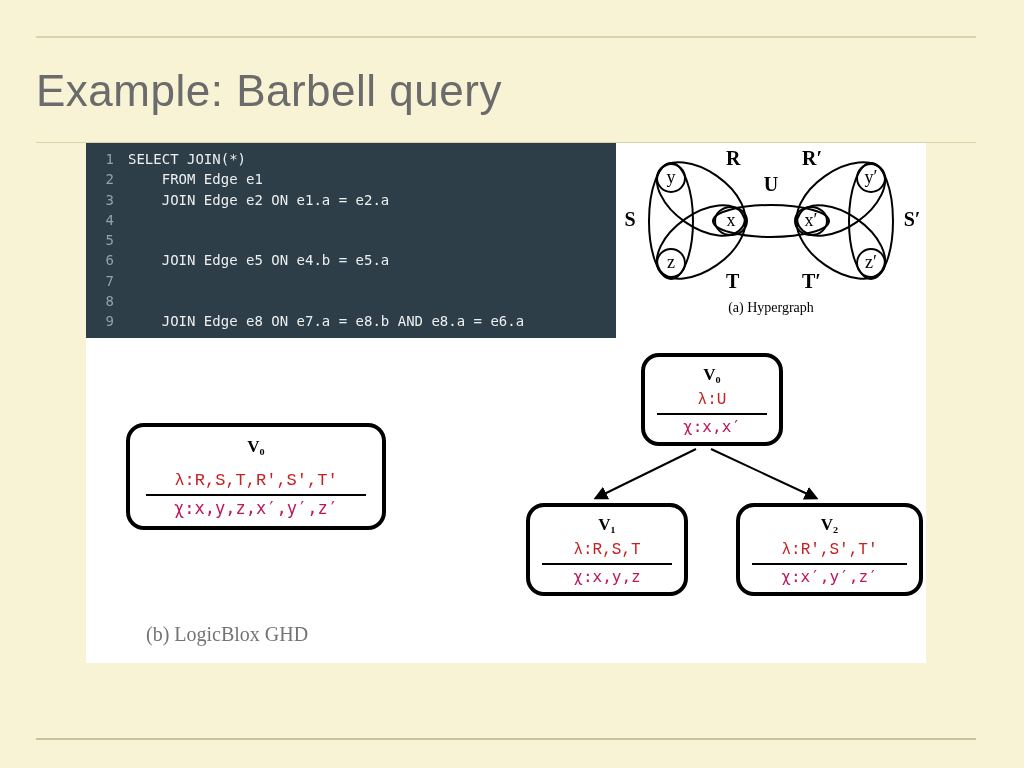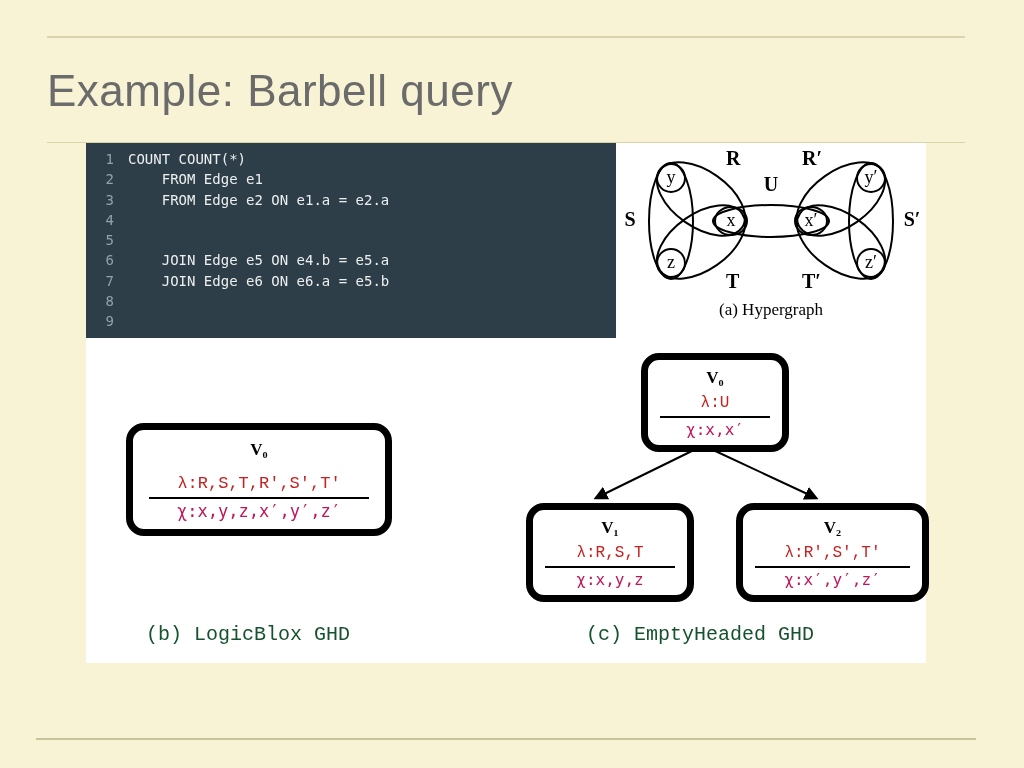--- a/index.html
+++ b/index.html
@@ -6,21 +6,21 @@
     margin: 0; padding: 0;
     width: 1024px; height: 768px;
     font-family: "Gill Sans", "Gill Sans MT", "Helvetica Neue", Helvetica, Arial, sans-serif;
     background: #f7f3d4;
     color: #555;
     overflow: hidden;
   }
   .slide {
     box-sizing: border-box;
     width: 1012px; height: 768px;
-    padding: 36px 47px;
+    padding: 36px 36px;
     position: relative;
   }
   .rule { height: 2px; background: #d9d4aa; margin: 0 0 28px 0; }
   .rule-thin { height: 1px; background: #d9d4aa; }
   h1.title {
     font-weight: 300;
     font-size: 44px;
     color: #6b6b6b;
     margin: 10px 0 26px 0;
     letter-spacing: 0.5px;
@@ -57,27 +57,27 @@
     position: absolute;
     left: 530px; top: 0;
     width: 310px;
     height: 190px;
     background: #fff;
   }
   .hg-svg { display:block; }
   .hg-caption {
     text-align: center;
     font-family: "Times New Roman", Times, serif;
-    font-size: 17px;
+    font-size: 14px;
     margin-top: 2px;
     color: #000;
   }
   .ghd-node {
     position: absolute;
-    border: 7px solid #000000;
+    border: 4px solid #000000;
     border-radius: 18px;
     background: #fff;
     padding: 10px 16px 8px 16px;
     text-align: center;
     font-family: Menlo, Consolas, monospace;
     font-size: 17px;
     color: #000;
   }
   .ghd-node.small { padding: 8px 12px 6px 12px; font-size: 16px; }
   .ghd-node .vlabel {
@@ -87,23 +87,23 @@
     margin-bottom: 6px;
   }
   .ghd-node .lam { color: #c62121; font-family: Liberation Mono, monospace; }
   .ghd-node .chi { color: #be185d; }
   .ghd-node .divider {
     border-top: 2px solid #000;
     margin: 4px 0 2px 0;
   }
   .caption-b, .caption-c {
     position: absolute;
-    font-family: Liberation Mono, monospace;
+    font-family: Liberation Serif, serif;
     font-size: 20px;
-    color: #14532d;
+    color: #737373;
     text-align: center;
   }
   .arrows { position:absolute; }
   .bottom-rule {
     position: absolute;
     left: 36px; right: 36px; bottom: 28px;
     height: 2px; background: #c9c39c;
   }
 </style>
 </head>
@@ -114,49 +114,49 @@
 
   <h1 class="title">Example: Barbell query</h1>
 
   <div class="rule-thin"></div>
 
   <div class="content-box">
 
     <div class="code-block" id="sql-block">
         <div class="code-line">
           <span class="gutter">1</span>
-          <span class="code">COUNT COUNT(*)</span>
+          <span class="code">SELECT JOIN(*)</span>
         </div>
         <div class="code-line">
           <span class="gutter">2</span>
           <span class="code">    FROM Edge e1</span>
         </div>
         <div class="code-line">
           <span class="gutter">3</span>
-          <span class="code">    FROM Edge e2 ON e1.a = e2.a</span>
+          <span class="code">    JOIN Edge e2 ON e1.a = e2.a</span>
         </div>
         <div class="code-line">
           <span class="gutter">4</span>
         </div>
         <div class="code-line">
           <span class="gutter">5</span>
         </div>
         <div class="code-line">
           <span class="gutter">6</span>
           <span class="code">    JOIN Edge e5 ON e4.b = e5.a</span>
         </div>
         <div class="code-line">
           <span class="gutter">7</span>
-          <span class="code">    JOIN Edge e6 ON e6.a = e5.b</span>
         </div>
         <div class="code-line">
           <span class="gutter">8</span>
         </div>
         <div class="code-line">
           <span class="gutter">9</span>
+          <span class="code">    JOIN Edge e8 ON e7.a = e8.b AND e8.a = e6.a</span>
         </div>
       </div>
 
     <div class="hypergraph">
       <svg class="hg-svg" width="310" height="155" viewBox="0 0 310 155">
 
         <ellipse cx="55" cy="35" rx="14" ry="14" fill="none" stroke="#000" stroke-width="2"></ellipse>
         <ellipse cx="115" cy="78" rx="16" ry="14" fill="none" stroke="#000" stroke-width="2"></ellipse>
         <ellipse cx="55" cy="120" rx="14" ry="14" fill="none" stroke="#000" stroke-width="2"></ellipse>
 
@@ -222,18 +222,17 @@
       <div class="lam">λ:R′,S′,T′</div>
       <div class="divider"></div>
       <div class="chi">χ:x′,y′,z′</div>
     </div>
     <div class="ghd-node small" style="left:440px; top:360px; width:130px;">
       <div class="vlabel">V₁</div>
       <div class="lam">λ:R,S,T</div>
       <div class="divider"></div>
       <div class="chi">χ:x,y,z</div>
     </div>
-    <div class="caption-c" style="left:500px; top:480px;">(c) EmptyHeaded GHD</div>
 
   </div>
 
   <div class="bottom-rule"></div>
 </div>
 
 </body></html>

